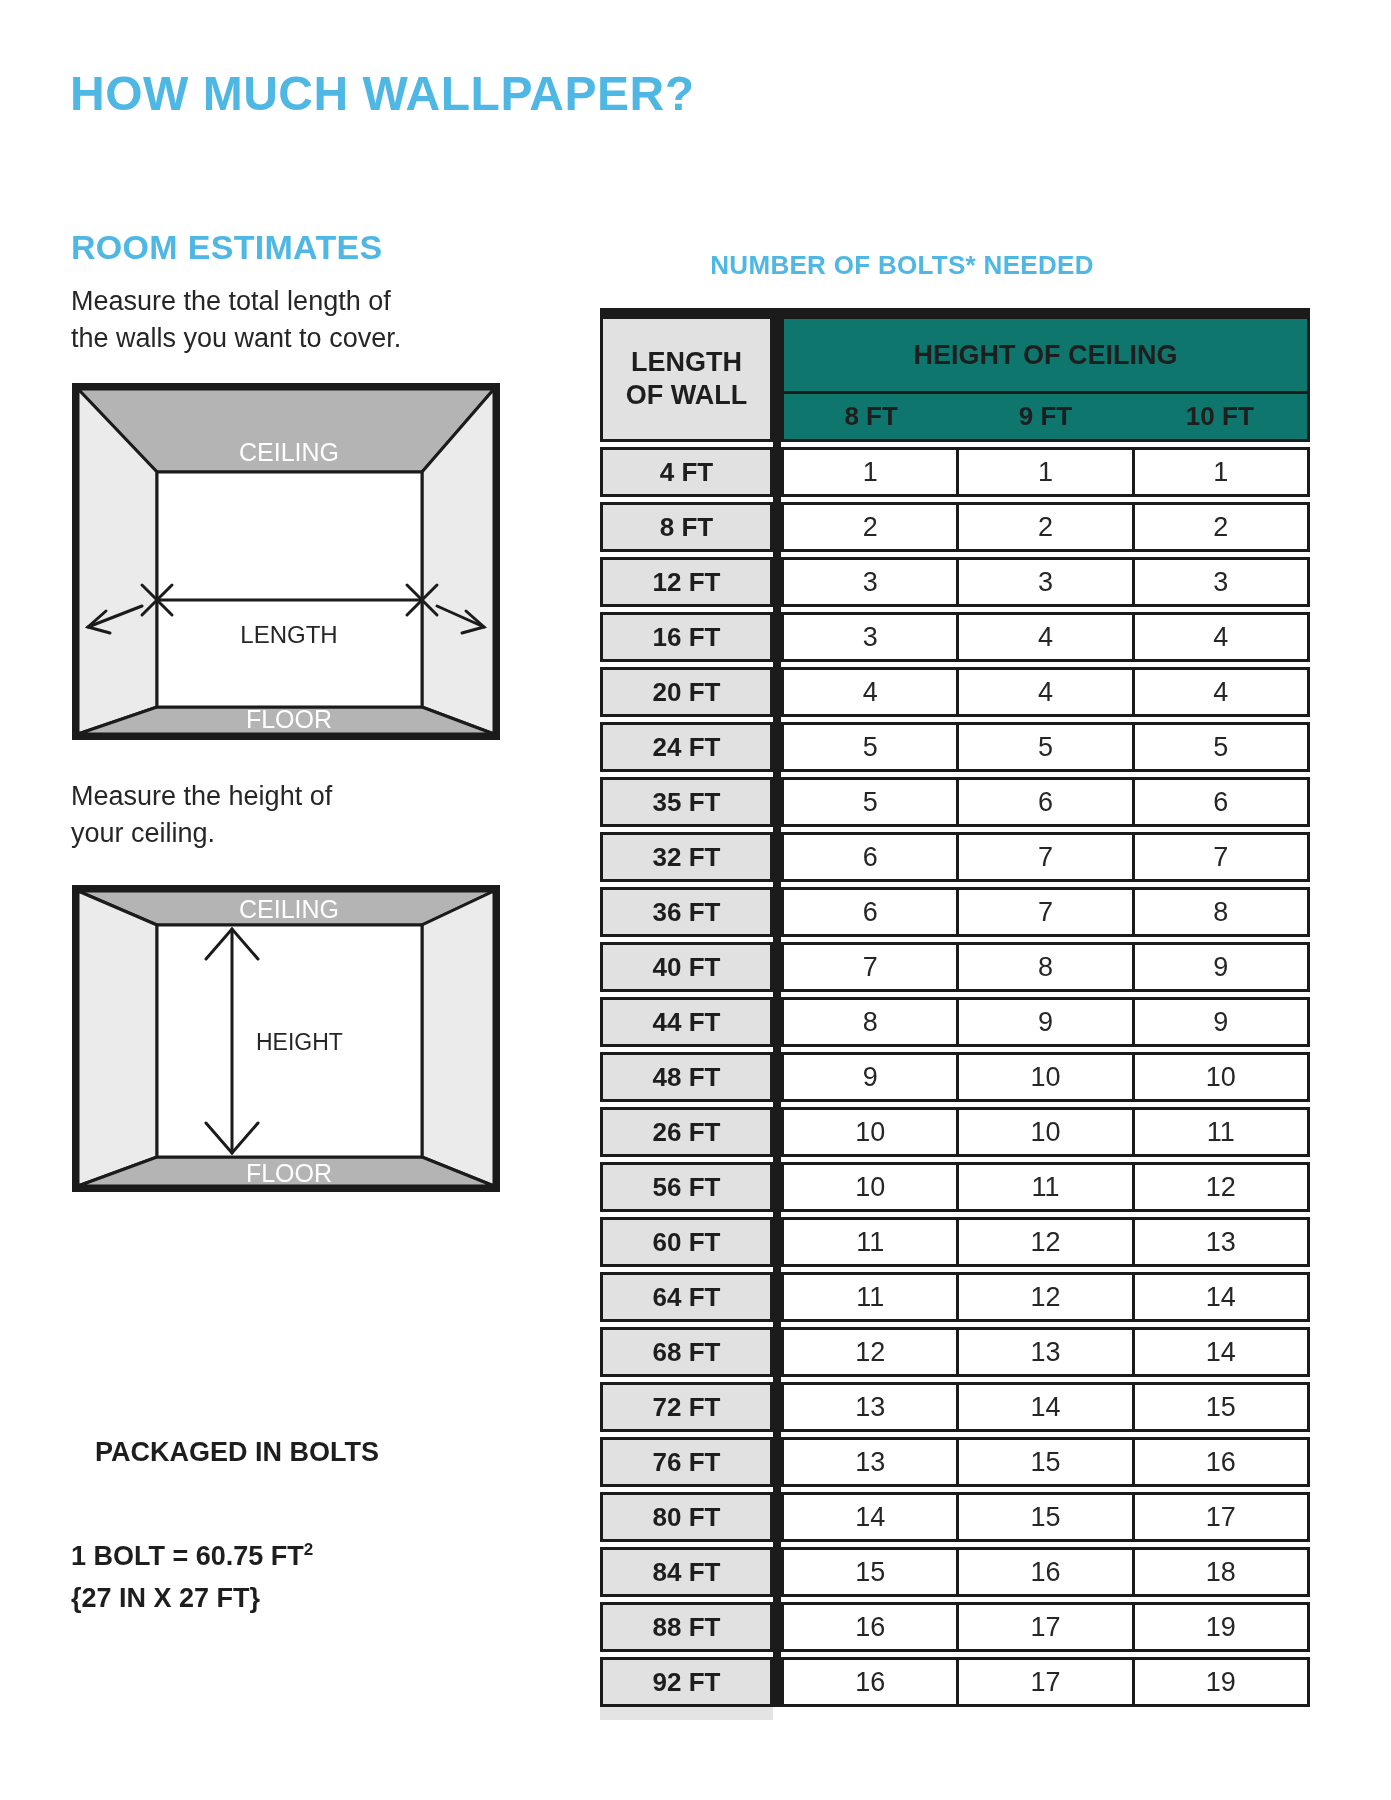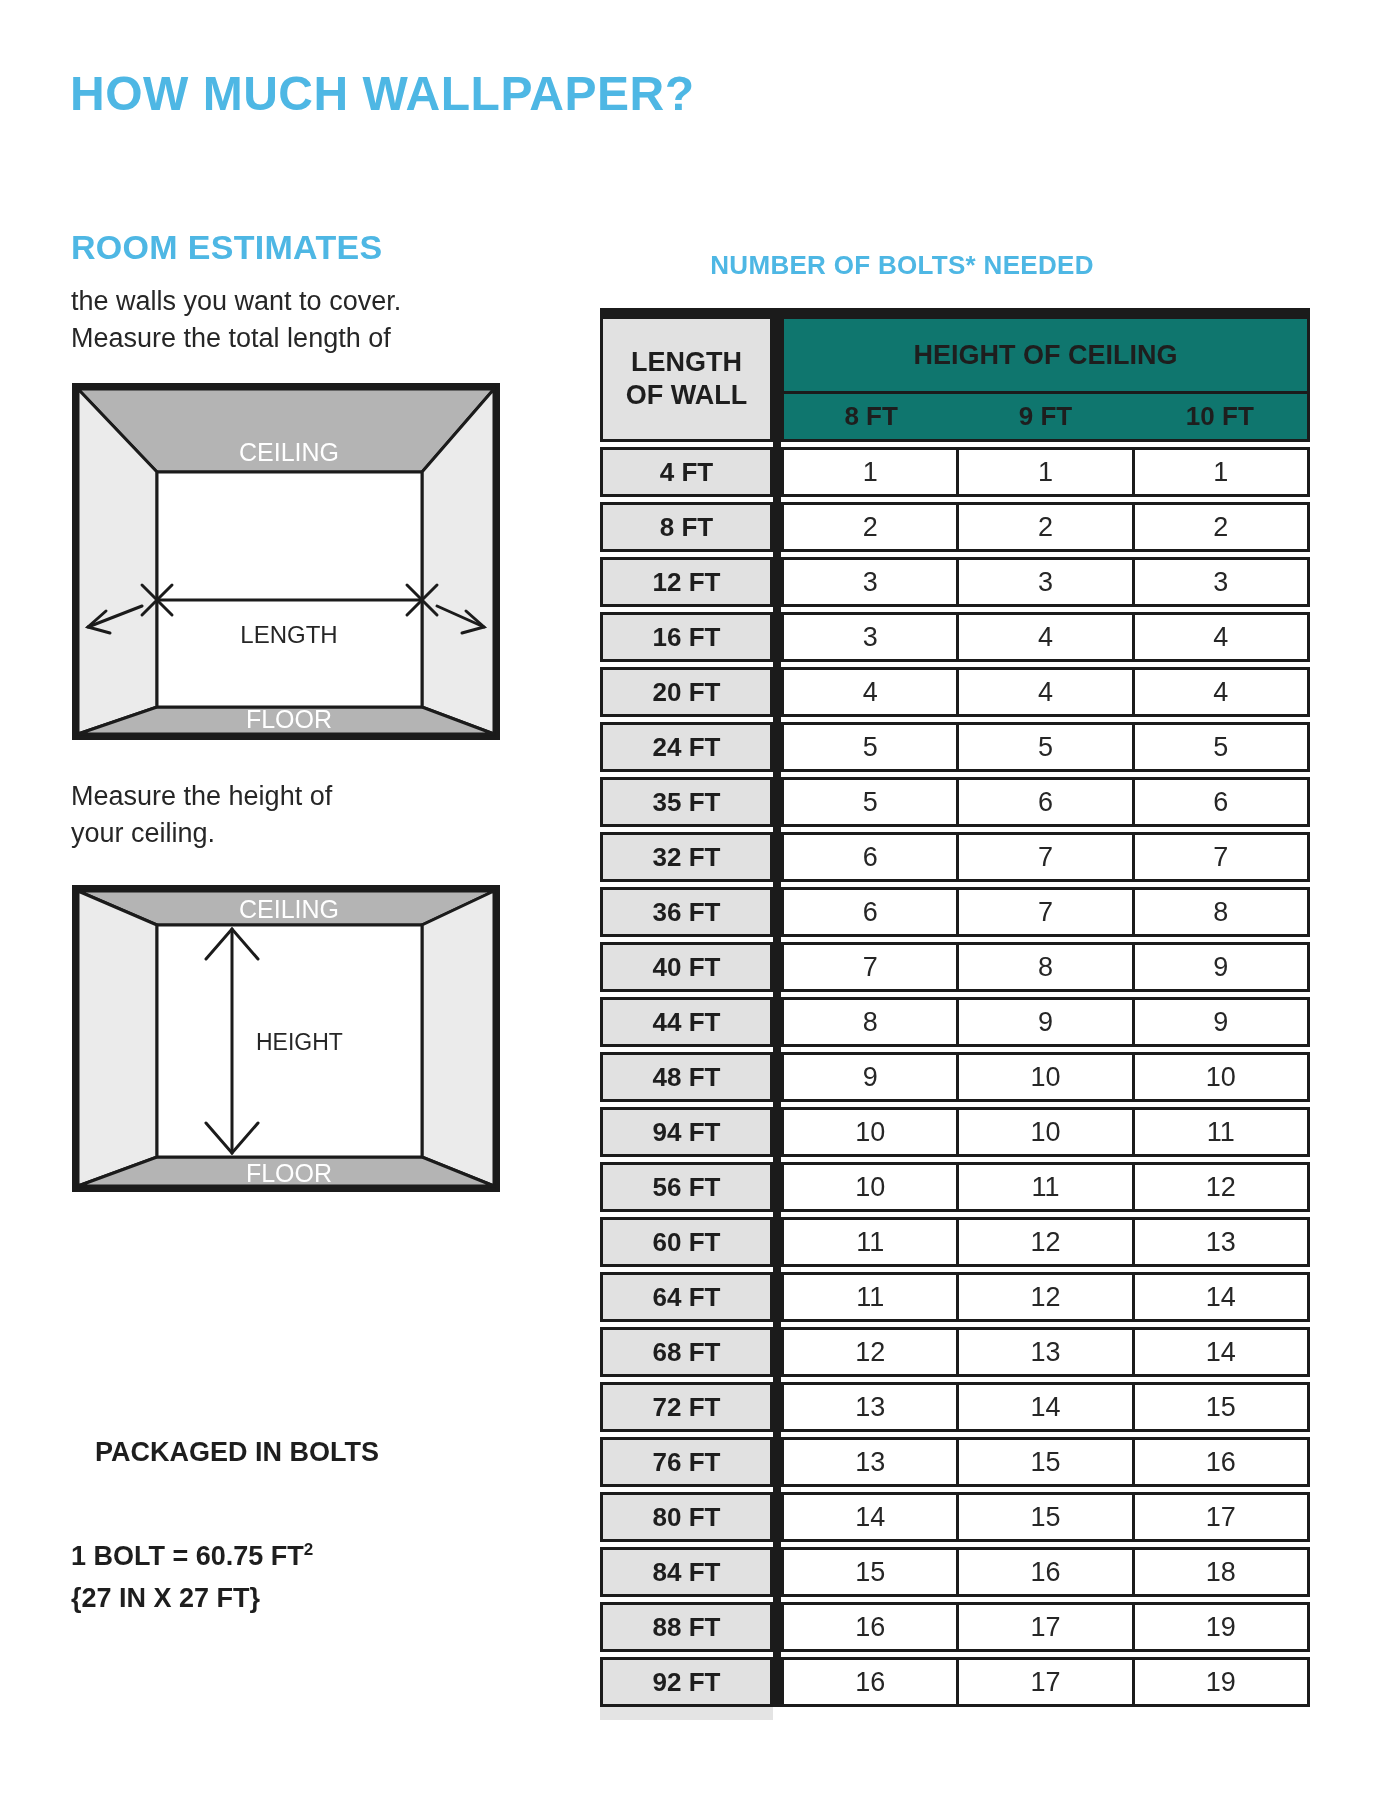--- a/index.html
+++ b/index.html
@@ -67,22 +67,22 @@
 </head>
 <body>
 
 <div class="sheet">
 
   <div class="abs page-title">HOW MUCH WALLPAPER?</div>
 
   <div class="abs section-heading">ROOM ESTIMATES</div>
 
   <div class="abs body-text p1">
+    <div>Measure the total length of</div>
     <div>the walls you want to cover.</div>
-    <div>Measure the total length of</div>
   </div>
 
   <svg class="abs diag1" width="428" height="357" viewBox="0 0 428 357">
     <rect x="3" y="3" width="422" height="351" fill="#ffffff" stroke="#1b1b1b" stroke-width="6"></rect>
     <polygon points="6,6 422,6 350,89 85,89" fill="#b4b4b4" stroke="#1b1b1b" stroke-width="3"></polygon>
     <polygon points="6,6 85,89 85,324 6,351" fill="#ebebeb" stroke="#1b1b1b" stroke-width="3"></polygon>
     <polygon points="422,6 350,89 350,324 422,351" fill="#ebebeb" stroke="#1b1b1b" stroke-width="3"></polygon>
     <polygon points="85,324 350,324 422,351 6,351" fill="#b4b4b4" stroke="#1b1b1b" stroke-width="3"></polygon>
     <rect x="85" y="89" width="265" height="235" fill="#ffffff" stroke="#1b1b1b" stroke-width="3"></rect>
     <text x="217" y="78" text-anchor="middle" font-size="25" fill="#ffffff">CEILING</text>
@@ -247,21 +247,21 @@
         </div>
         <div class="trow">
           <div class="lbl">48 FT</div>
           <div class="vals">
             <div class="val">9</div>
             <div class="val">10</div>
             <div class="val">10</div>
           </div>
         </div>
         <div class="trow">
-          <div class="lbl">94 FT</div>
+          <div class="lbl">26 FT</div>
           <div class="vals">
             <div class="val">10</div>
             <div class="val">10</div>
             <div class="val">11</div>
           </div>
         </div>
         <div class="trow">
           <div class="lbl">56 FT</div>
           <div class="vals">
             <div class="val">10</div>

